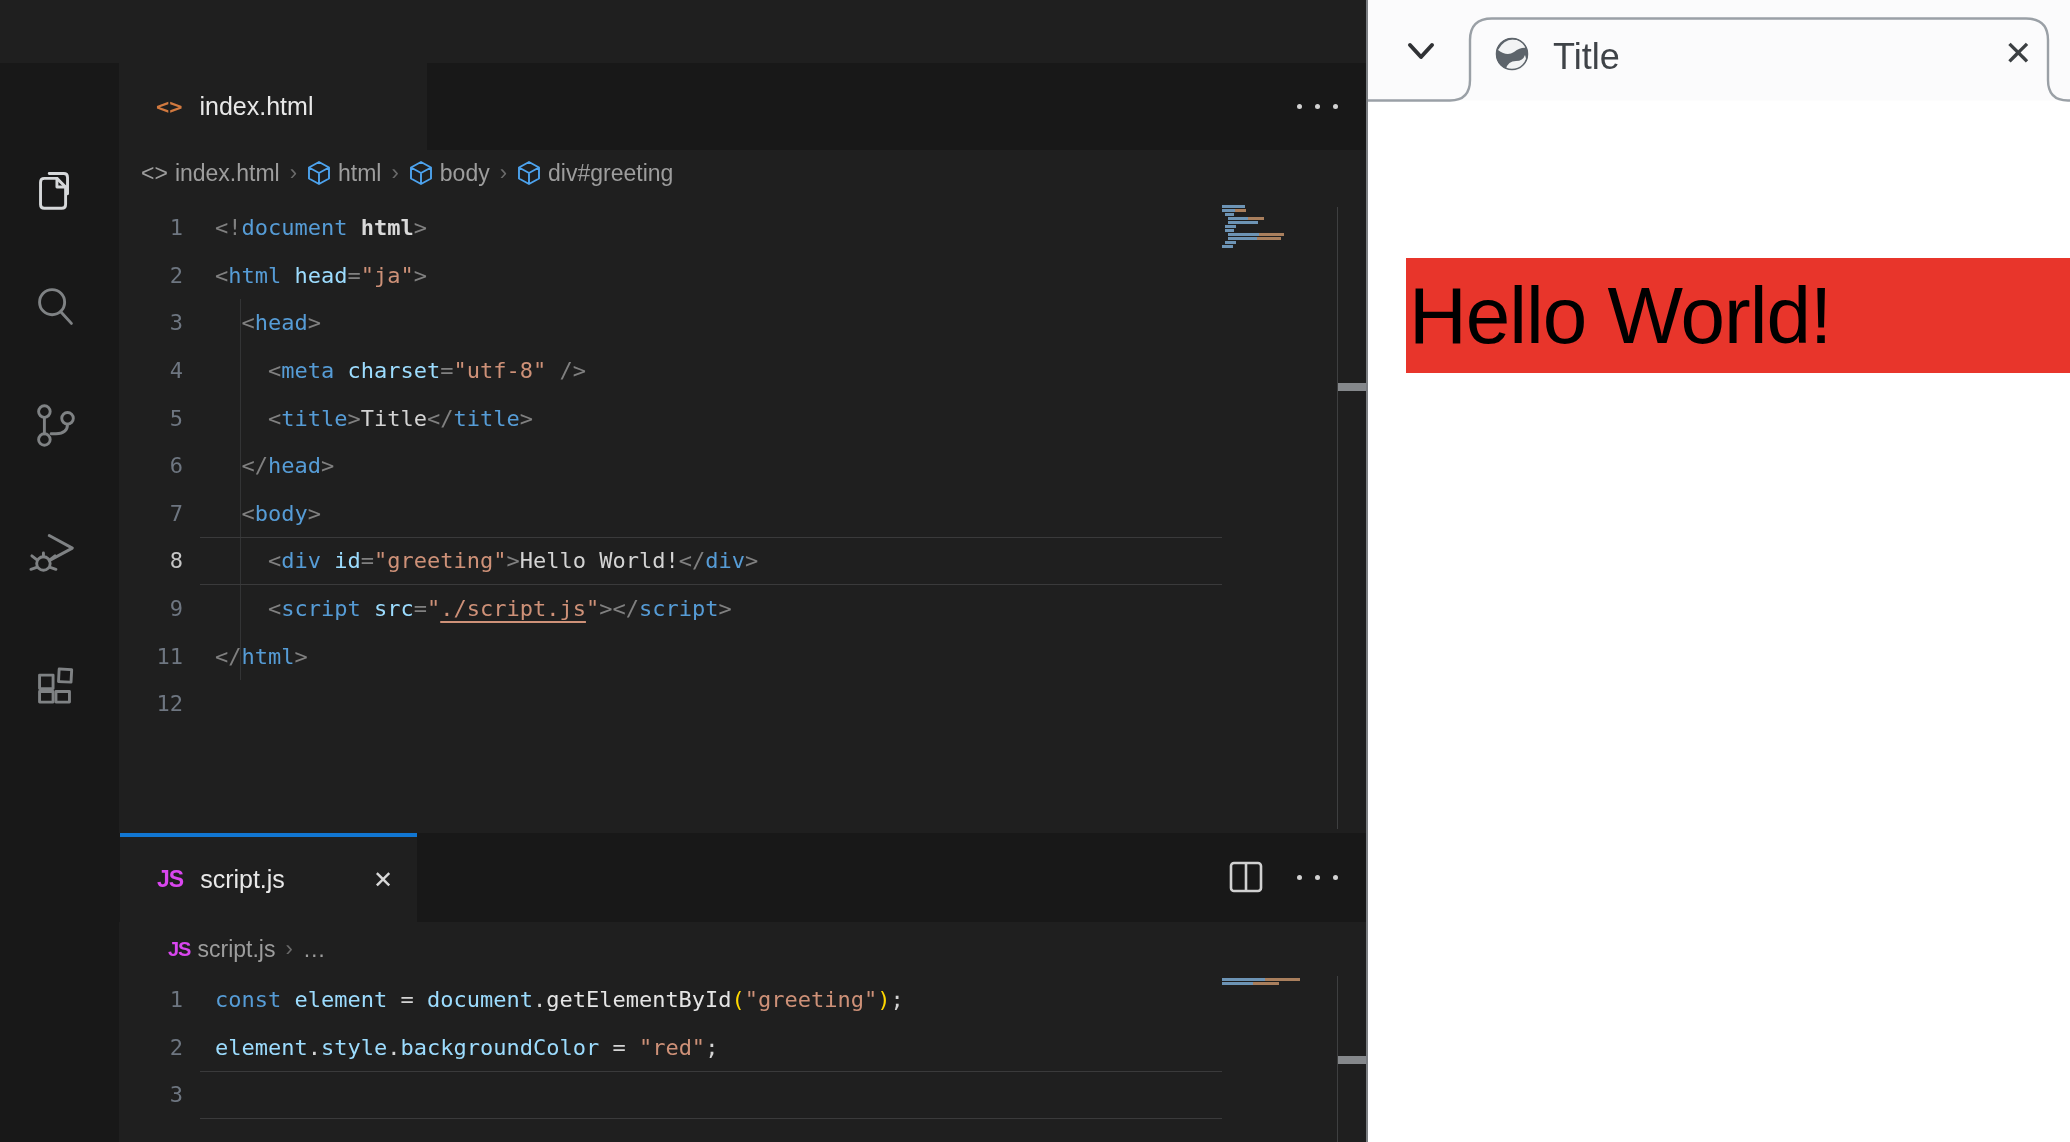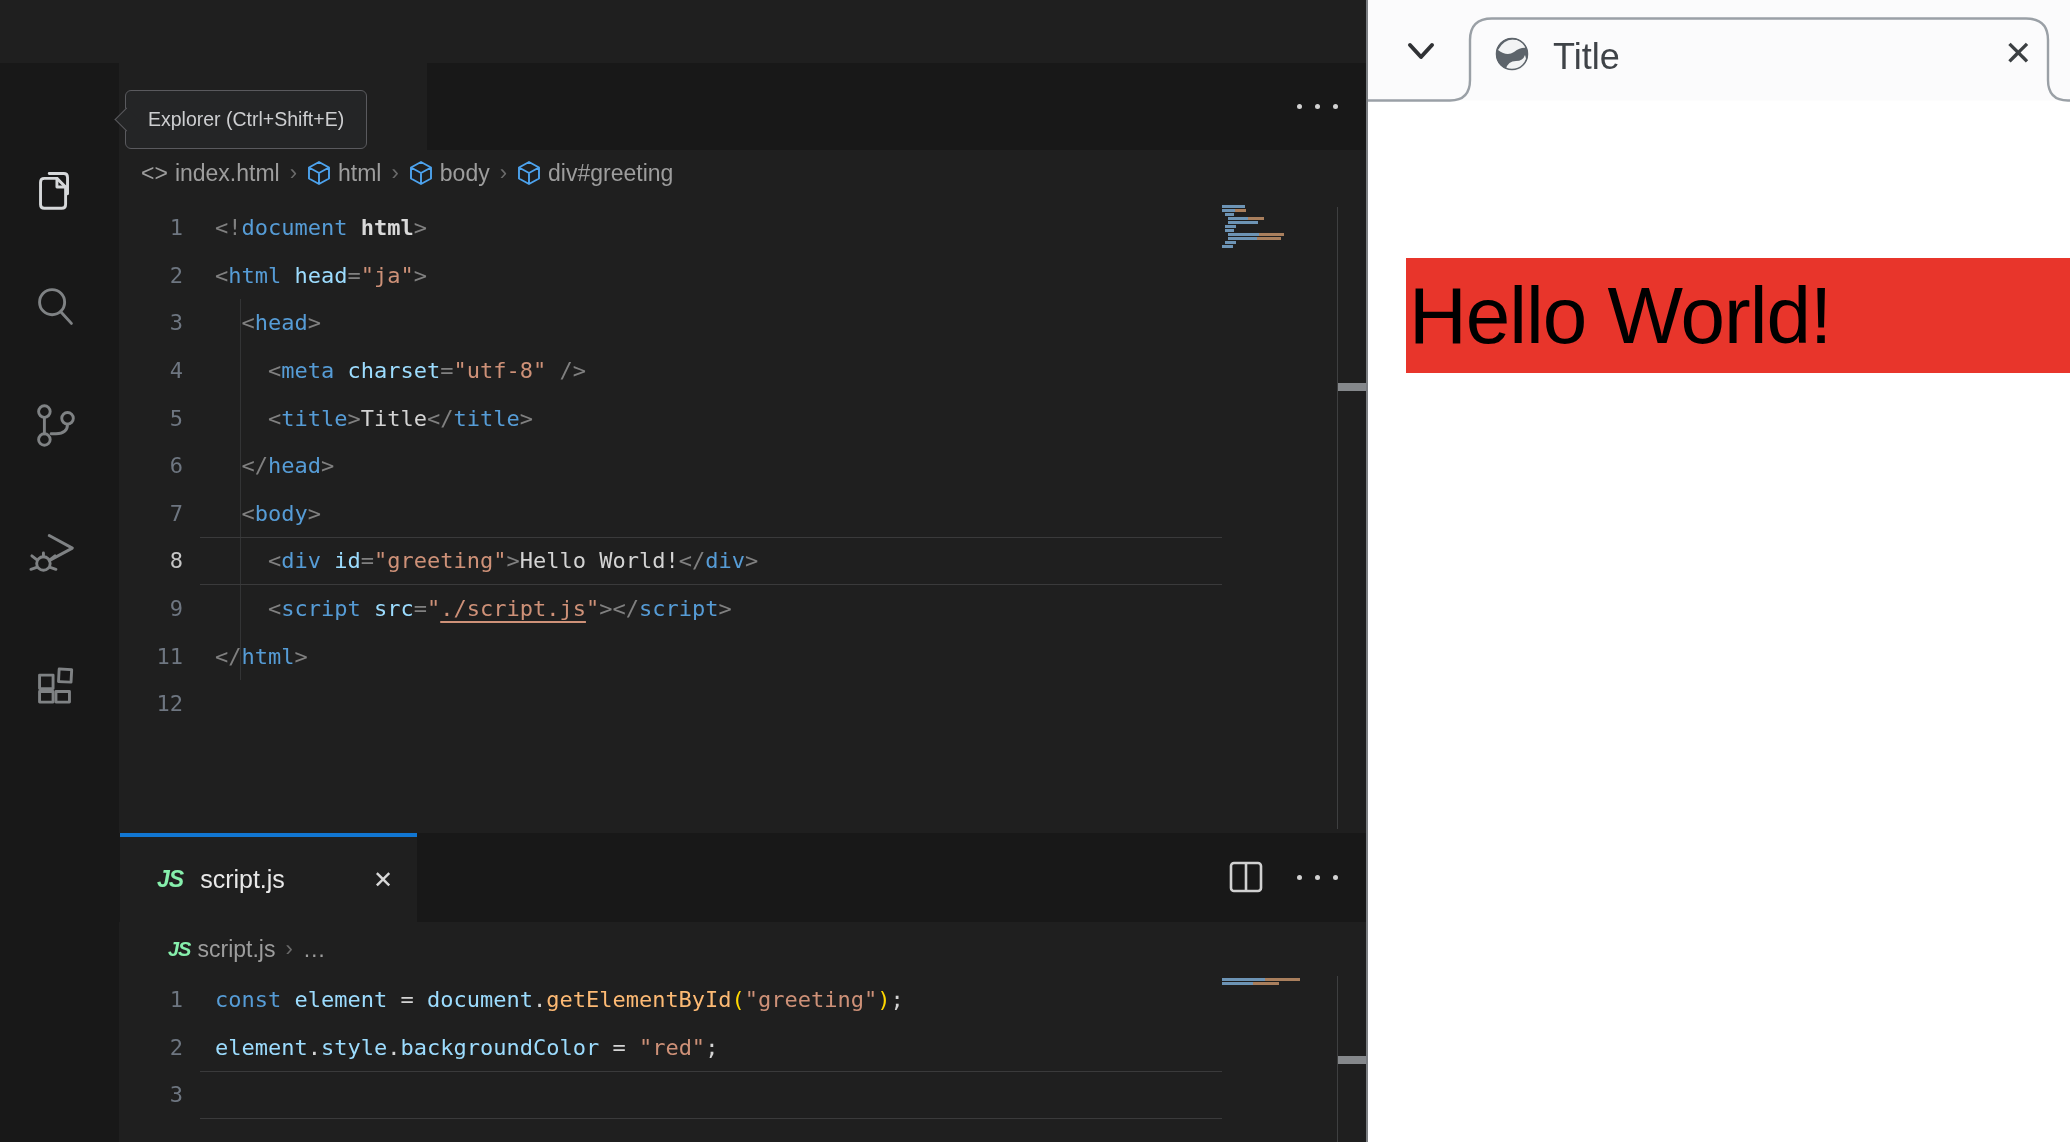--- a/index.html
+++ b/index.html
@@ -25,21 +25,21 @@
   .tabbar.top{top:0;height:87px;}
   .tabbar.bottom{top:770px;height:89px;}
   .etab{position:absolute;top:0;height:100%;background:#1f1f1f;display:flex;
         align-items:center;box-sizing:border-box;padding-left:37px;}
   .etab.top-tab{left:0;width:308px;}
   .etab.bottom-tab{left:1px;width:297px;border-top:4px solid #1176d2;}
   .etab .label{font-size:25px;color:#e8e8e8;margin-left:17px;}
   .etab .codeicon{font-family:"DejaVu Sans Mono",monospace;font-weight:bold;
                   font-size:22px;color:#d1793f;}
   .jsbadge{font-family:"Liberation Sans",sans-serif;font-weight:bold;font-size:23px;
-           color:#86efac;letter-spacing:-1px;font-style:italic;}
+           color:#d946ef;letter-spacing:-1px;}
   .tab-close{margin-left:auto;margin-right:24px;color:#d8d8d8;font-size:24px;line-height:24px;}
   .dots{position:absolute;display:flex;gap:13px;align-items:center;}
   .dots i{width:5px;height:5px;border-radius:50%;background:#d2d2d2;}
   .spliticon{position:absolute;}
 
   
   .breadcrumb{position:absolute;left:0;width:1249px;display:flex;align-items:center;
               font-size:23px;color:#9d9d9d;}
   .breadcrumb.top{top:87px;height:46px;padding-left:22px;box-sizing:border-box;}
   .breadcrumb.bottom{top:859px;height:54px;padding-left:49px;box-sizing:border-box;}
@@ -50,21 +50,21 @@
   .code{position:absolute;left:0;width:1249px;font-family:"DejaVu Sans Mono",monospace;
         font-size:22px;}
   .code.top{top:133px;height:637px;padding-top:8px;box-sizing:border-box;}
   .code.bottom{top:913px;height:229px;}
   .cl{display:flex;height:47.6px;align-items:center;white-space:pre;}
   .ln{width:64px;text-align:right;color:#6e7681;flex:none;}
   .ln.bright{color:#c6c6c6;}
   .ct{margin-left:32px;}
   .tok-p{color:#808080;} .tok-t{color:#569cd6;} .tok-a{color:#9cdcfe;}
   .tok-s{color:#ce9178;} .tok-w{color:#d4d4d4;} .tok-wb{color:#d9d9d9;font-weight:bold;}
-  .tok-f{color:#fdba74;} .tok-b{color:#ffd700;}
+  .tok-f{color:#e5e5e5;} .tok-b{color:#ffd700;}
   .tok-u{color:#ce9178;text-decoration:underline;text-underline-offset:5px;}
   .curline{position:absolute;left:81px;width:1022px;height:47.6px;
            border-top:1.5px solid #3a3a3b;border-bottom:1.5px solid #3a3a3b;box-sizing:border-box;}
   .indent-guide{position:absolute;width:1px;background:#333435;}
   .minimap{position:absolute;left:1103px;width:120px;}
   .mm-row{height:3px;margin-bottom:1px;display:flex;}
   .mm-seg{height:3px;}
   .ovr-line{position:absolute;left:1218px;width:1px;background:#3e3f40;}
   .ovr-thumb{position:absolute;left:1219px;width:30px;height:8px;background:#85888b;}
 
@@ -285,24 +285,20 @@
           <div class="mm-row"></div>
         </div>
       <div class="ovr-line" style="top:0;height:229px"></div>
       <div class="ovr-thumb" style="top:80px"></div>
     <div class="cl"><span class="ln">1</span><span class="ct"><span class="tok-t">const</span><span class="tok-w"> </span><span class="tok-a">element</span><span class="tok-w"> = </span><span class="tok-a">document</span><span class="tok-w">.</span><span class="tok-f">getElementById</span><span class="tok-b">(</span><span class="tok-s">"greeting"</span><span class="tok-b">)</span><span class="tok-w">;</span></span></div>
         <div class="cl"><span class="ln">2</span><span class="ct"><span class="tok-a">element</span><span class="tok-w">.</span><span class="tok-a">style</span><span class="tok-w">.</span><span class="tok-a">backgroundColor</span><span class="tok-w"> = </span><span class="tok-s">"red"</span><span class="tok-w">;</span></span></div>
         <div class="cl"><span class="ln">3</span><span class="ct"></span></div>
       </div>
   </div>
 
-  <div class="abs tooltip">
-    <div class="tip-arrow"></div>
-    <div class="tip-box">Explorer (Ctrl+Shift+E)</div>
-  </div>
 
   <div class="abs win-sep"></div>
 
   <div class="abs browser">
     <div class="abs tabstrip">
       <svg class="abs" style="left:0;top:0" width="710" height="102" viewBox="0 0 710 102">
         <path d="M 0 100.5 H 82 Q 102 100.5 102 80 V 40 Q 102 18.5 124 18.5 H 658 Q 680 18.5 680 40 V 80 Q 680 100.5 700 100.5 H 710" fill="#fbfbfc" stroke="#9aa0a6" stroke-width="2.4"></path>
       </svg>
       <svg class="abs" style="left:38px;top:40px" width="30" height="22" viewBox="0 0 30 22">
         <path d="M4 5 L15 17 L26 5" fill="none" stroke="#303235" stroke-width="4" stroke-linecap="round" stroke-linejoin="round"></path>

